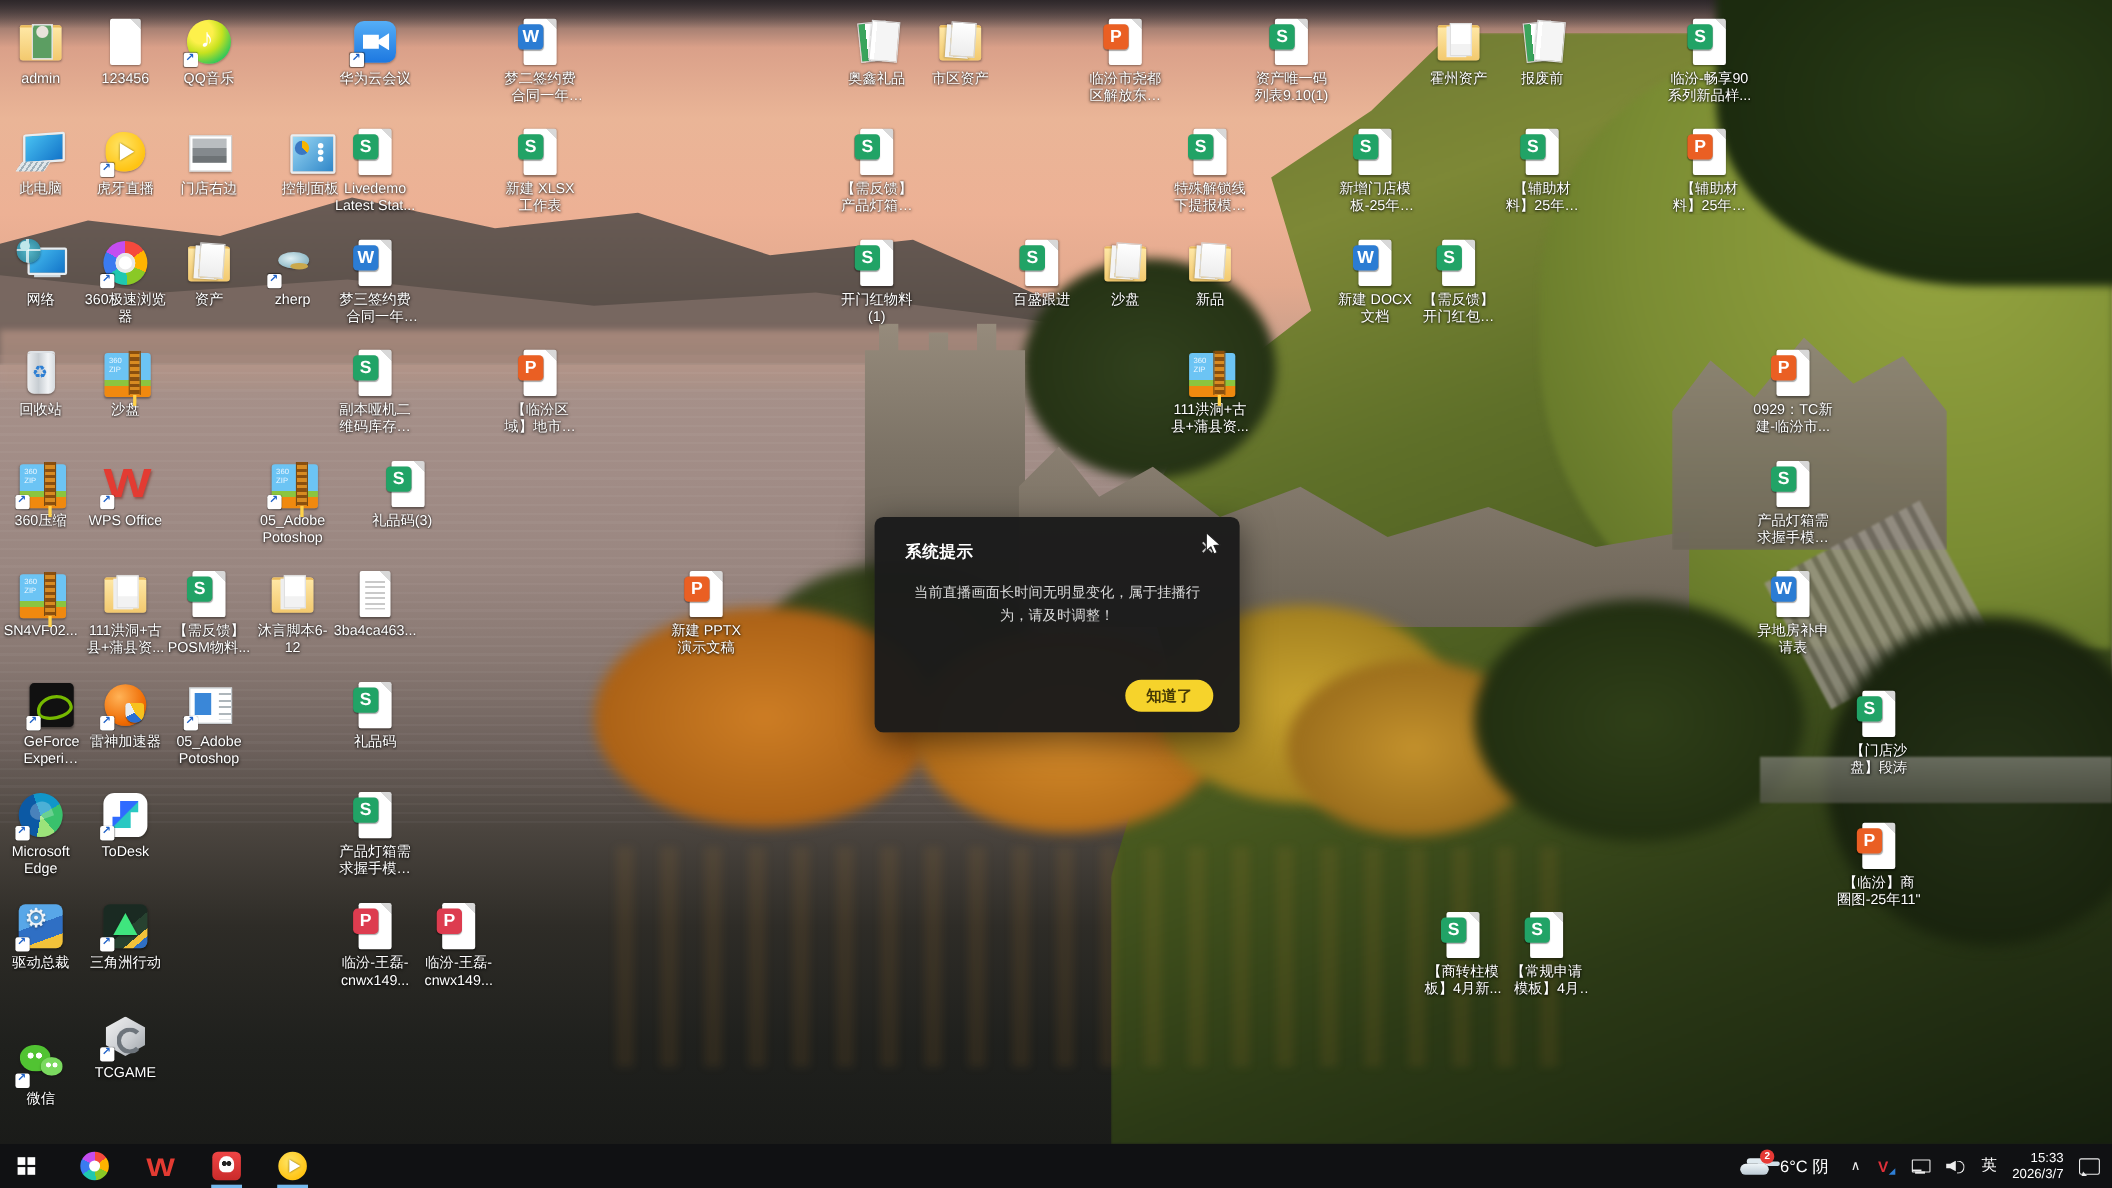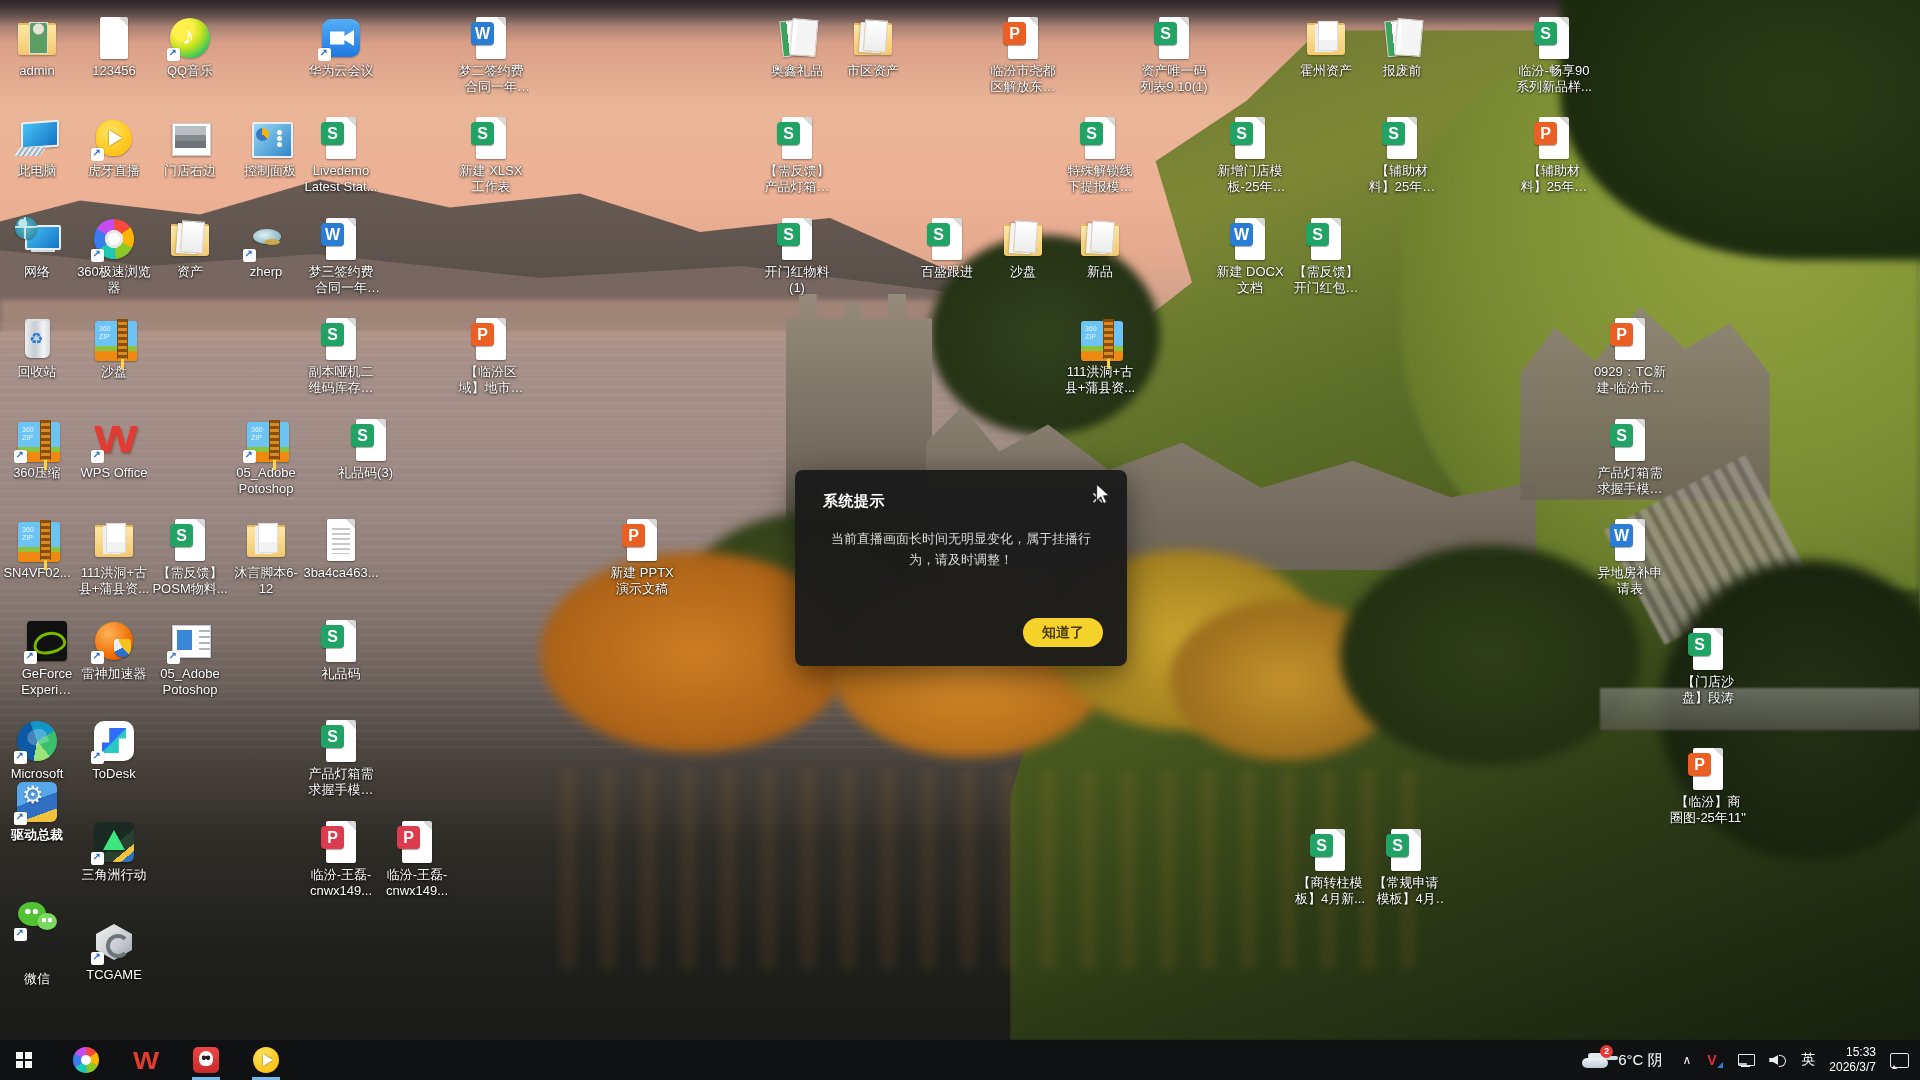--- a/index.html
+++ b/index.html
@@ -310,21 +310,21 @@
         <i class="arr"></i>
       </div>
     <div class="lbl">虎牙直播</div>
   </div>
 
   <div class="icn k-photo" style="left: 152px; top: 116px;">
     <div class="glyph"></div>
     <div class="lbl">门店右边</div>
   </div>
 
-  <div class="icn k-cpanel" style="left: 232px; top: 116px;">
+  <div class="icn k-cpanel" style="left: 244px; top: 116px;">
     <div class="glyph"></div>
     <div class="lbl">控制面板</div>
   </div>
 
   <div class="icn k-doc k-doc-s" style="left: 303px; top: 116px;">
     <div class="glyph" data-letter="S"></div>
     <div class="lbl">Livedemo Latest Stat...</div>
   </div>
 
   <div class="icn k-doc k-doc-s" style="left: 453px; top: 116px;">
@@ -560,21 +560,21 @@
   <div class="icn k-doc k-doc-s" style="left: 303px; top: 719px;">
     <div class="glyph" data-letter="S"></div>
     <div class="lbl">产品灯箱需求握手模板 -...</div>
   </div>
 
   <div class="icn k-doc k-doc-p" style="left: 1670px; top: 747px;">
     <div class="glyph" data-letter="P"></div>
     <div class="lbl">【临汾】商圈图-25年11"</div>
   </div>
 
-  <div class="icn k-driver" style="left: -1px; top: 780px; font-weight: bold;">
+  <div class="icn k-driver" style="left: -1px; top: 820px;">
     <div class="glyph">
         <i class="arr"></i>
       </div>
     <div class="lbl">驱动总裁</div>
   </div>
 
   <div class="icn k-delta" style="left: 76px; top: 820px;">
     <div class="glyph">
         <i class="arr"></i>
       </div>
@@ -594,21 +594,21 @@
   <div class="icn k-doc k-doc-s" style="left: 1292px; top: 828px;">
     <div class="glyph" data-letter="S"></div>
     <div class="lbl">【商转柱模板】4月新...</div>
   </div>
 
   <div class="icn k-doc k-doc-s" style="left: 1368px; top: 828px;">
     <div class="glyph" data-letter="S"></div>
     <div class="lbl">【常规申请模板】4月新...</div>
   </div>
 
-  <div class="icn k-wechat" style="left: -1px; top: 896px; gap: 28px;">
+  <div class="icn k-wechat" style="left: -1px; top: 944px;">
     <div class="glyph">
         <i class="arr"></i>
       </div>
     <div class="lbl">微信</div>
   </div>
 
   <div class="icn k-tcgame" style="left: 76px; top: 920px;">
     <div class="glyph">
         <i class="arr"></i>
       </div>

